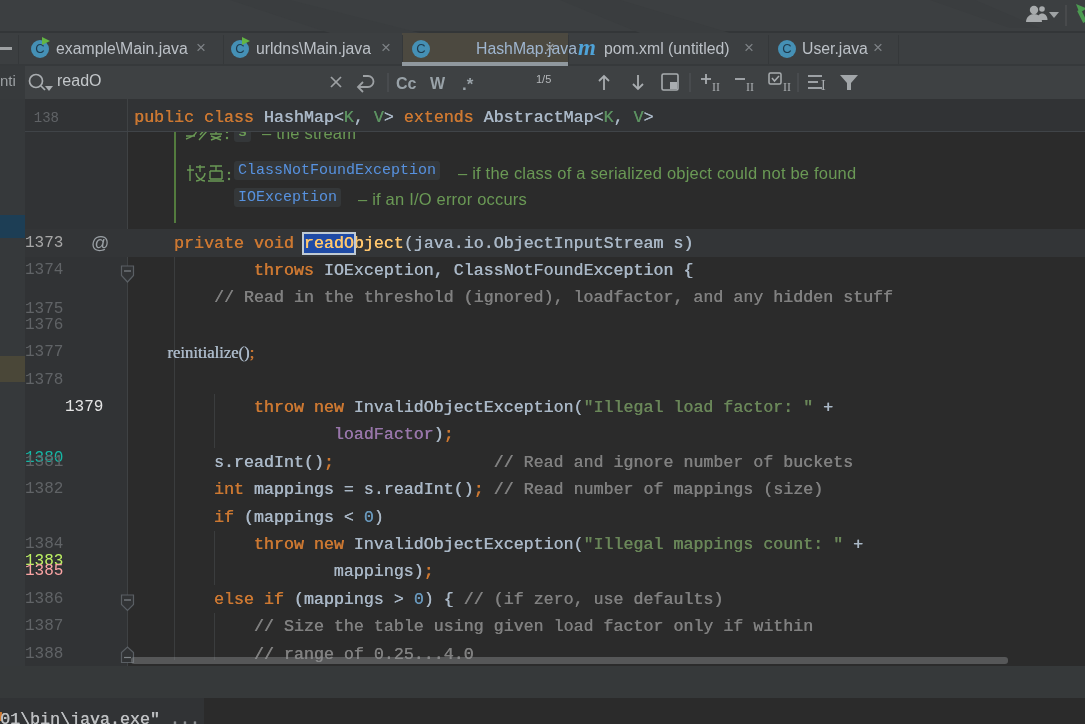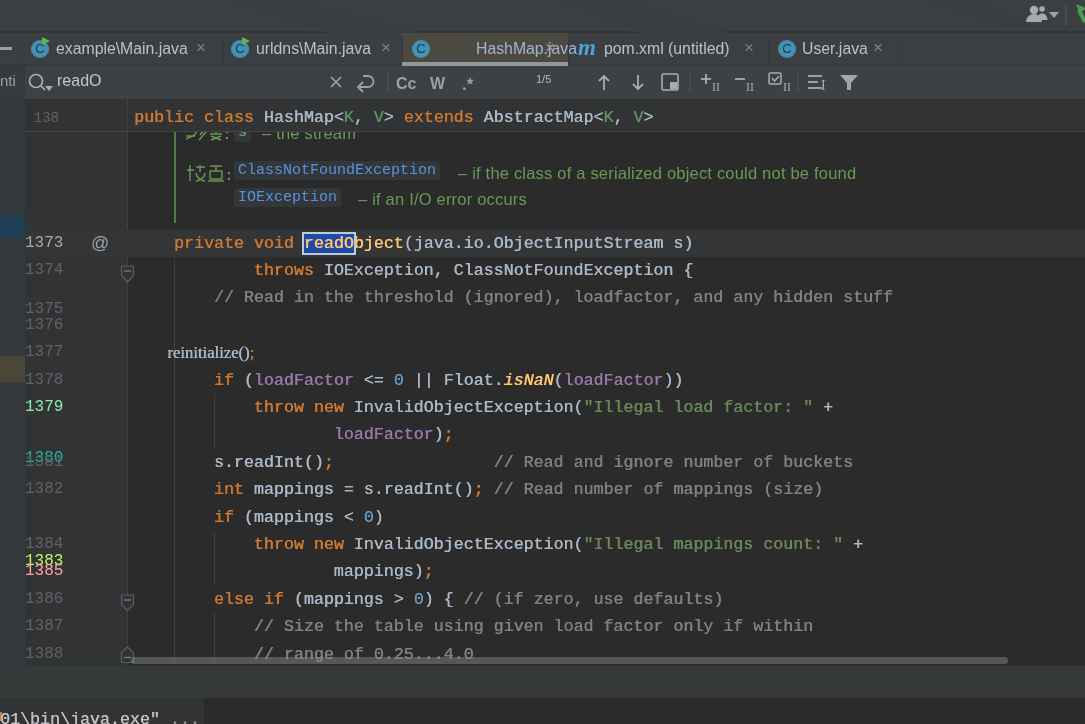--- a/index.html
+++ b/index.html
@@ -208,37 +208,36 @@
 
   <div class="abs" style="left:234px;top:187px;"><span class="chip">IOException</span></div>
   <div class="abs" style="left:358px;top:190px;font-size:16.5px;letter-spacing:0.2px;color:#6A9955;white-space:nowrap;">– if an I/O error occurs</div>
 
   <div class="lnum" style="top:229.5px;color:#A7A7A7;">1373</div>
   <div class="lnum" style="top:256.9px;color:#606366;">1374</div>
   <div class="lnum" style="top:284.3px;color:#606366;margin-top:12px;">1375</div>
   <div class="lnum" style="top:311.7px;color:#606366;">1376</div>
   <div class="lnum" style="top:339.1px;color:#606366;">1377</div>
   <div class="lnum" style="top:366.5px;color:#606366;">1378</div>
-  <div class="lnum" style="top:393.9px;color:#86efac;">1379</div>
+  <div class="lnum" style="top:393.9px;color:#e5e5e5;margin-left:40px;">1379</div>
   <div class="lnum" style="top:445px;color:#14b8a6;">1380</div>
   <div class="lnum" style="top:448.7px;color:#606366;">1381</div>
   <div class="lnum" style="top:476.1px;color:#606366;">1382</div>
   <div class="lnum" style="top:503.5px;color:#bef264;margin-top:44px;">1383</div>
   <div class="lnum" style="top:530.9px;color:#606366;">1384</div>
   <div class="lnum" style="top:558.3px;color:#fca5a5;">1385</div>
   <div class="lnum" style="top:585.7px;color:#606366;">1386</div>
   <div class="lnum" style="top:613.1px;color:#606366;">1387</div>
   <div class="lnum" style="top:640.5px;color:#606366;">1388</div>
   <div class="abs" style="left:91px;top:229px;width:20px;height:28px;color:#9AA0A5;font-size:18px;line-height:28px;font-family:'Liberation Sans',sans-serif;">@</div>
 
   <pre class="code" style="left:134px;top:229.5px;">    <span class="kw">private void</span> <span style="background:#1F4BA6;outline:2px solid #BFCAD3;color:#FFC66D;">readO</span><span class="mth">bject</span>(java.io.ObjectInputStream s)</pre>
   <pre class="code" style="left:134px;top:256.9px;">            <span class="kw">throws</span> IOException, ClassNotFoundException {</pre>
   <pre class="code" style="left:134px;top:284.3px;">        <span class="cmt">// Read in the threshold (ignored), loadfactor, and any hidden stuff</span></pre>
   <pre class="code" style="left:134px;top:339.1px;font-family:Liberation Serif, serif;">        reinitialize()<span class="smc">;</span></pre>
-  <pre class="code" style="left:134px;top:366.5px;">        <span class="kw">if</span> (<span class="fld">loadFactor</span> &lt;= <span class="num">0</span> || Float.<span class="mth" style="font-style:italic;">isNaN</span>(<span class="fld">loadFactor</span>))</pre>
   <pre class="code" style="left:134px;top:393.9px;">            <span class="kw">throw new</span> InvalidObjectException(<span class="str">"Illegal load factor: "</span> +</pre>
   <pre class="code" style="left:134px;top:421.3px;">                    <span class="fld">loadFactor</span>)<span class="smc">;</span></pre>
   <pre class="code" style="left:134px;top:448.7px;">        s.readInt()<span class="smc">;</span>                <span class="cmt">// Read and ignore number of buckets</span></pre>
   <pre class="code" style="left:134px;top:476.1px;">        <span class="kw">int</span> mappings = s.readInt()<span class="smc">;</span> <span class="cmt">// Read number of mappings (size)</span></pre>
   <pre class="code" style="left:134px;top:503.5px;">        <span class="kw">if</span> (mappings &lt; <span class="num">0</span>)</pre>
   <pre class="code" style="left:134px;top:530.9px;">            <span class="kw">throw new</span> InvalidObjectException(<span class="str">"Illegal mappings count: "</span> +</pre>
   <pre class="code" style="left:134px;top:558.3px;">                    mappings)<span class="smc">;</span></pre>
   <pre class="code" style="left:134px;top:585.7px;">        <span class="kw">else if</span> (mappings &gt; <span class="num">0</span>) { <span class="cmt">// (if zero, use defaults)</span></pre>
   <pre class="code" style="left:134px;top:613.1px;">            <span class="cmt">// Size the table using given load factor only if within</span></pre>
   <pre class="code" style="left:134px;top:640.5px;">            <span class="cmt">// range of 0.25...4.0</span></pre>

